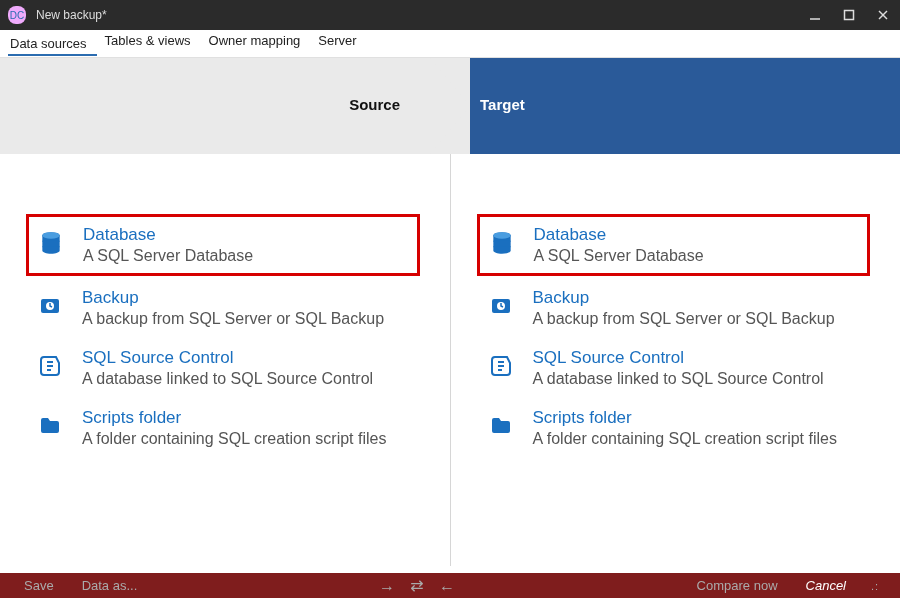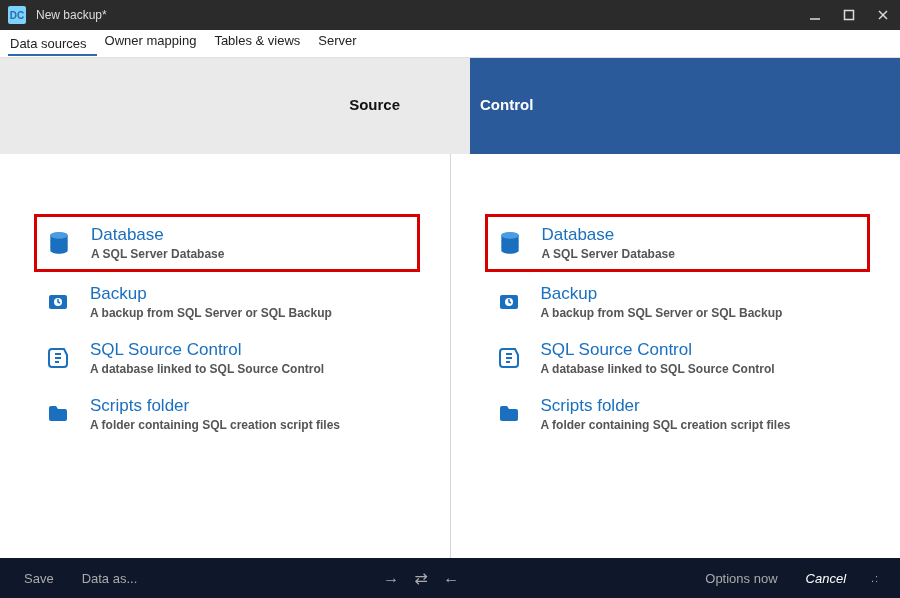--- a/index.html
+++ b/index.html
@@ -10,26 +10,26 @@
     height: 30px;
     background: #2b2b2b;
     display: flex;
     align-items: center;
     color: #ddd;
     font-size: 12px;
     padding-left: 8px;
   }
   .titlebar .app-icon {
     width: 18px; height: 18px;
-    background: #7dd3fc;
+    background: #f0abfc;
     color: #2b6cb0;
     display: flex; align-items: center; justify-content: center;
-    font-size: 10px; font-weight: bold;
+    font-size: 10px; font-weight: normal;
     margin-right: 10px;
-    border-radius: 2px;
+    border-radius: 8px;
   }
   .titlebar .title { flex: 0 0 auto; }
   .titlebar .spacer { flex: 1; }
   .titlebar .win-btn {
     width: 34px; height: 30px;
     display: flex; align-items: center; justify-content: center;
     color: #ddd; font-size: 14px; cursor: default;
   }
 
   
@@ -83,21 +83,21 @@
     font-size: 15px; font-weight: 700; color: #fff;
   }
 
   
   .main {
     position: absolute;
     top: 154px; left: 0; right: 0; bottom: 32px;
     display: flex;
     background: #fff;
   }
-  .pane { flex: 1; padding: 60px 30px 20px 34px; }
+  .pane { flex: 1; padding: 60px 30px 20px 26px; }
   .divider { width: 1px; background: #d6d6d6; }
 
   .option-list { display: flex; flex-direction: column; }
 
   .option {
     display: flex;
     align-items: flex-start;
     padding: 10px 10px;
     cursor: default;
   }
@@ -112,31 +112,30 @@
     margin-top: 4px;
     display: flex; align-items: center; justify-content: center;
     color: #1a6fbf;
   }
   .option .opt-text .opt-title {
     font-size: 17px;
     color: #1a6fbf;
     margin-bottom: 2px;
   }
   .option .opt-text .opt-desc {
-    font-size: 12px;
+    font-size: 16px;
     color: #555;
-    font-weight: bold;
   }
 
   
   .bottombar {
     position: absolute;
     left: 0; right: 0; bottom: 0;
-    height: 40px;
-    background: #0f172a;
+    height: 25px;
+    background: #7f1d1d;
     display: flex;
     align-items: center;
     color: #aaa;
     font-size: 13px;
     padding: 0 10px;
   }
   .bottombar .btn { padding: 0 14px; cursor: default; }
   .bottombar .btn.light { color: #fff; font-style: italic; }
   .bottombar .grow { flex: 1; }
   .bottombar .iconbtn { width: 30px; text-align: center; font-size: 16px; }
@@ -163,31 +162,31 @@
   <div class="win-btn">
     <svg width="12" height="12" viewBox="0 0 12 12">
         <line x1="2" y1="2" x2="10" y2="10" stroke="#ddd" stroke-width="1.5"></line>
         <line x1="10" y1="2" x2="2" y2="10" stroke="#ddd" stroke-width="1.5"></line>
       </svg>
   </div>
 </div>
 
 <div class="tabstrip">
   <div class="tab active">Data sources</div>
+  <div class="tab">Tables &amp; views</div>
   <div class="tab">Owner mapping</div>
-  <div class="tab">Tables &amp; views</div>
   <div class="tab">Server</div>
 </div>
 
 <div class="chevhead">
   <div class="chev-right"></div>
   <div class="chev-left"></div>
   <div class="chev-arrow"></div>
   <div class="chev-label-src">Source</div>
-  <div class="chev-label-tgt">Control</div>
+  <div class="chev-label-tgt">Target</div>
 </div>
 
 <div class="main">
   <div class="pane">
     <div class="option-list">
 
       <div class="option highlight">
         <div class="opt-icon">
           <svg width="26" height="26" viewBox="0 0 24 24">
               <ellipse cx="12" cy="5" rx="8" ry="3" fill="#1a6fbf"></ellipse>
@@ -310,16 +309,16 @@
 </div>
 
 <div class="bottombar">
   <div class="btn">Save</div>
   <div class="btn">Data as...</div>
   <div class="grow"></div>
   <div class="iconbtn">→</div>
   <div class="iconbtn">⇄</div>
   <div class="iconbtn">←</div>
   <div class="grow"></div>
-  <div class="btn">Options now</div>
+  <div class="btn">Compare now</div>
   <div class="btn light">Cancel</div>
   <div class="iconbtn" style="font-size:11px;letter-spacing:1px;">.:</div>
 </div>
 
 </body></html>

